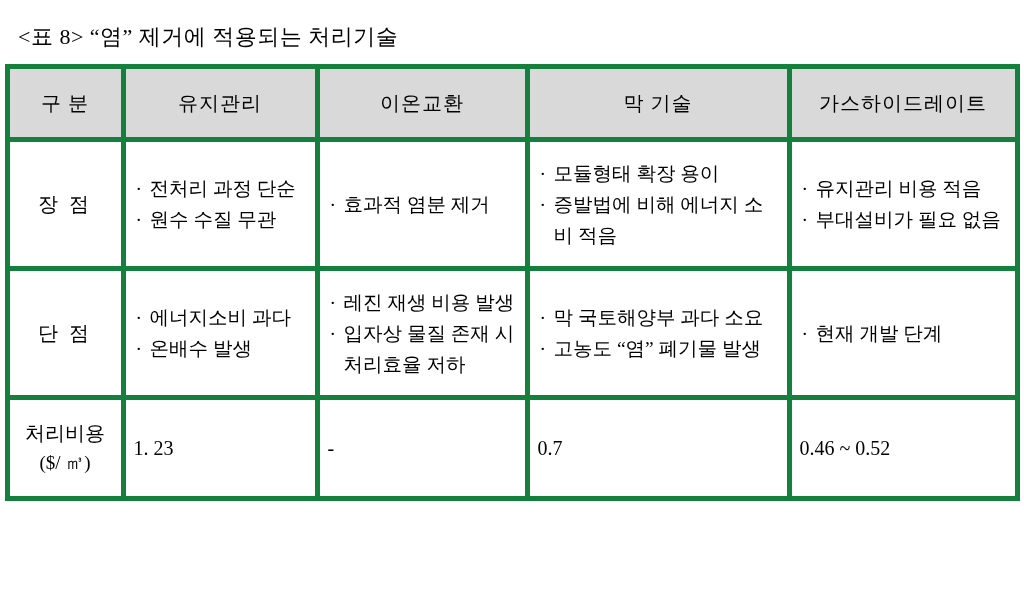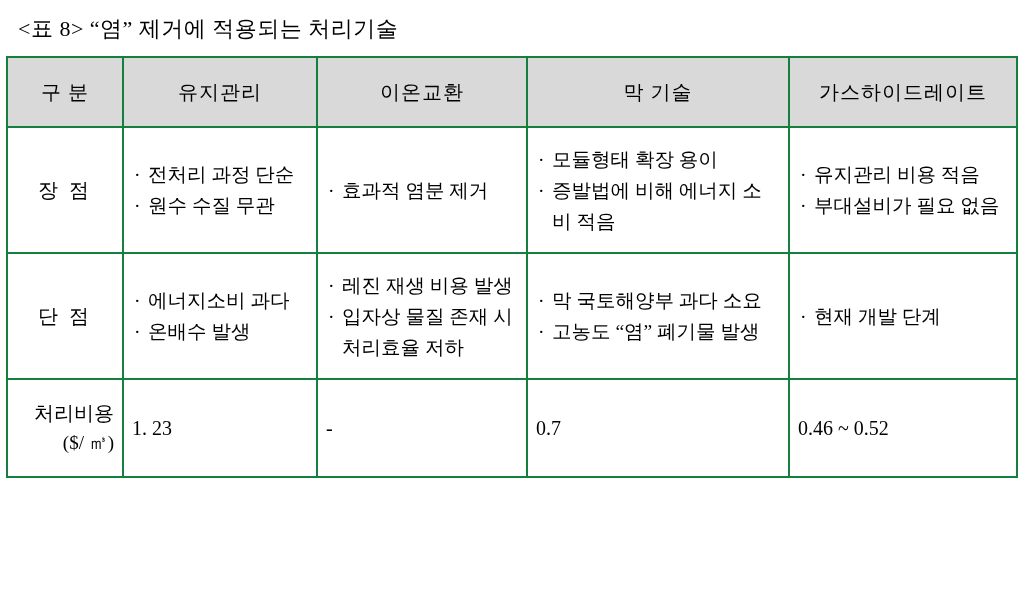--- a/index.html
+++ b/index.html
@@ -12,38 +12,38 @@
     height: 598px;
     font-family: "Liberation Serif", "DejaVu Serif", serif;
     color: #000000;
     overflow: hidden;
   }
   .page {
     position: relative;
     width: 1024px;
     height: 598px;
     box-sizing: border-box;
-    padding: 14px 4px 0 4px;
+    padding: 22px 4px 0 4px;
   }
   .caption {
     font-size: 22px;
     line-height: 30px;
     letter-spacing: 0.5px;
     margin: 0 0 12px 14px;
     white-space: nowrap;
   }
   table.tech-table {
     border-collapse: collapse;
     width: 1010px;
     margin: 0 auto;
     table-layout: fixed;
   }
   table.tech-table td,
   table.tech-table th {
-    border: 2px solid #15803d;
+    border: 5px solid #15803d;
     vertical-align: middle;
     font-weight: normal;
     padding: 6px 8px;
     font-size: 20px;
     line-height: 30px;
   }
   thead th {
     background: #d9d9d9;
     text-align: center;
     height: 56px;
@@ -57,21 +57,20 @@
   col.c4 { width: 228px; }
 
   td.rowhead {
     text-align: center;
     letter-spacing: 3px;
     font-size: 21px;
   }
   td.rowhead.two-line {
     letter-spacing: 0px;
     line-height: 30px;
-    text-align: right;
   }
   td.rowhead .sub {
     display: block;
     font-size: 19px;
   }
   td.cell {
     text-align: left;
   }
   td.cell.center {
     text-align: center;

